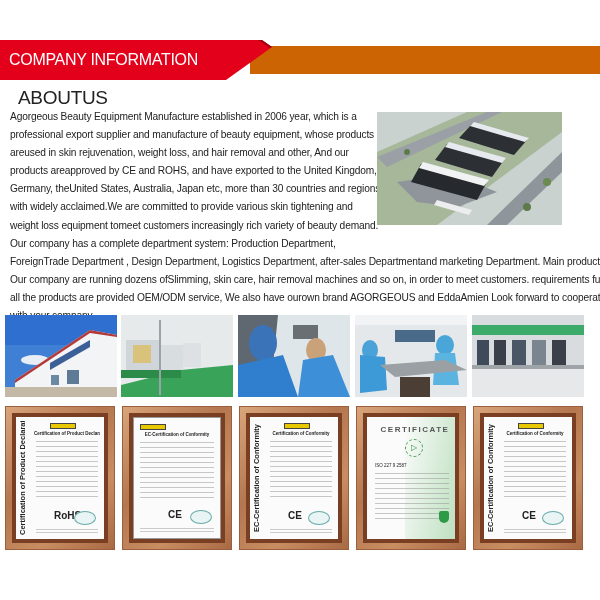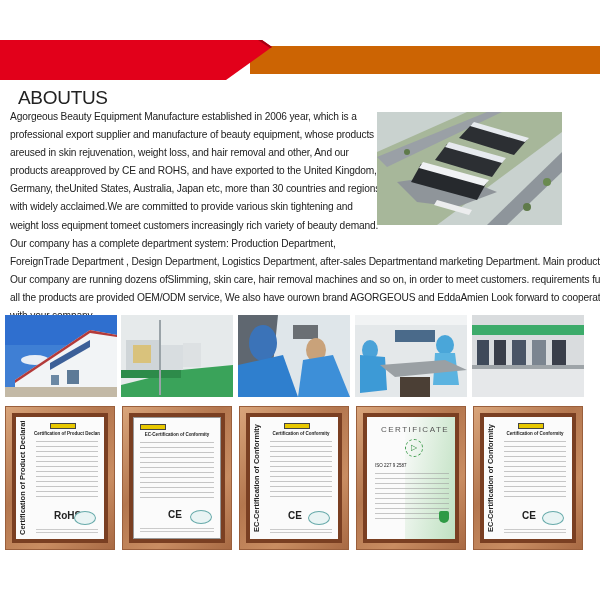--- a/index.html
+++ b/index.html
@@ -31,32 +31,33 @@
   .cert-side { position: absolute; left: 2px; top: 4px; bottom: 4px; width: 14px; writing-mode: vertical-rl; transform: rotate(180deg);
     font-size: 7.5px; font-weight: bold; color: #222; text-align: center; white-space: nowrap; overflow: hidden; }
   .cert-logo { position: absolute; left: 34px; top: 6px; width: 26px; height: 6px; background: #e8c800; border: 1px solid #444; }
   .cert-heading { position: absolute; left: 18px; right: 4px; top: 14px; font-size: 4.5px; font-weight: bold; text-align: center; white-space: nowrap; overflow: hidden; }
   .cert-lines { position: absolute; left: 20px; right: 6px; top: 24px; height: 60px;
     background: repeating-linear-gradient(180deg, #9a9a9a 0 1px, transparent 1px 5px); opacity: 0.55; }
   .cert-mark { position: absolute; left: 22px; bottom: 18px; font-size: 10px; font-weight: bold; color: #222; padding-left: 16px; }
   .cert-stamp { position: absolute; right: 8px; bottom: 14px; width: 22px; height: 14px; border-radius: 50%; border: 1px solid #6aa; background: #e9f4f4; }
   .cert-foot { position: absolute; left: 20px; right: 6px; bottom: 4px; height: 6px;
     background: repeating-linear-gradient(180deg, #aaa 0 1px, transparent 1px 3px); opacity: 0.6; }
-  .cert-big-title { position: absolute; left: 0; right: 0; top: 8px; text-align: center; font-size: 8px; font-weight: normal; letter-spacing: 1.5px; color: #555; padding-left: 8px; }
+  .cert-big-title { position: absolute; left: 0; right: 0; top: 8px; text-align: center; font-size: 8px; font-weight: bold; letter-spacing: 1.5px; color: #555; padding-left: 8px; }
   .cert-green { position: absolute; right: 0; top: 0; width: 50px; height: 100%; background: linear-gradient(100deg, transparent 0%, #d6ebd7 60%, #bfe0c1 100%); }
   .cert-seal { position: absolute; left: 38px; top: 22px; width: 18px; height: 18px; border-radius: 50%; border: 1px dashed #3a9a4a; color: #2a8a3a; font-size: 8px; text-align: center; line-height: 16px; }
   .cert-shield { position: absolute; right: 6px; bottom: 16px; width: 10px; height: 12px; background: #2f9a45; border-radius: 2px 2px 5px 5px; }
 </style>
 </head>
 <body>
 
 <div class="banner">
   <div class="banner-orange"></div>
   <div class="banner-red"></div>
   <div class="banner-red-dark"></div>
+  <div class="banner-title">COMPANY INFORMATION</div>
 </div>
 
 <div class="about-title">ABOUTUS</div>
 
 <div class="about-text">
   <span class="line">Agorgeous Beauty Equipment Manufacture established in 2006 year, which is a</span>
   <span class="line">professional export supplier and manufacture of beauty equipment, whose products</span>
   <span class="line">areused in skin rejuvenation, weight loss, and hair removal and other, And our</span>
   <span class="line">products areapproved by CE and ROHS, and have exported to the United Kingdom,</span>
   <span class="line">Germany, theUnited States, Australia, Japan etc, more than 30 countries and regions</span>

